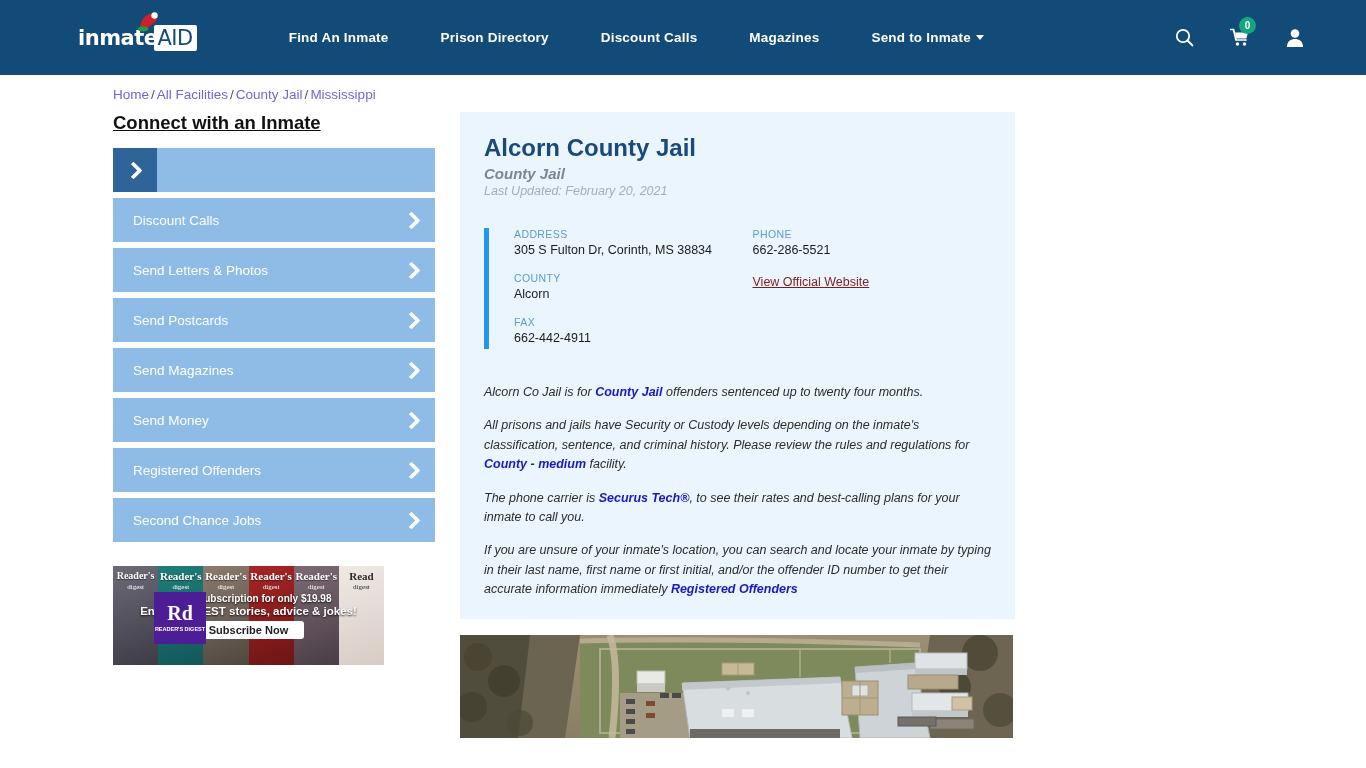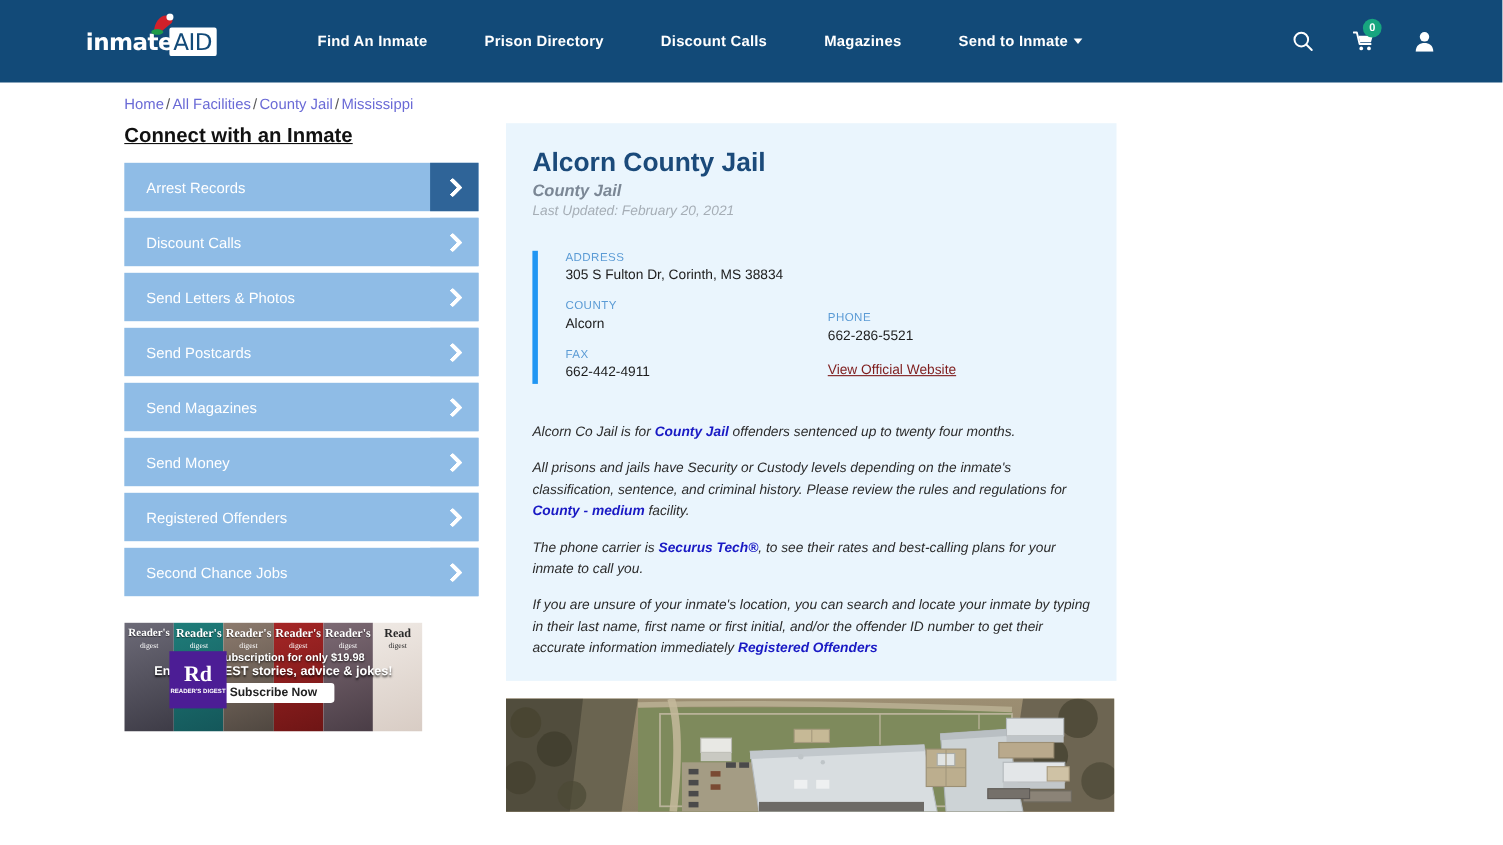--- a/index.html
+++ b/index.html
@@ -258,21 +258,20 @@
     color: #a6aeb6;
     margin: 0;
   }
 
   .info-block {
     margin-top: 30px;
     border-left: 5px solid #2196f3;
     padding-left: 25px;
     display: flex;
     padding-bottom: 4px;
-    align-items: flex-end;
   }
   .info-col { width: 276px; }
   .info-row { margin-bottom: 15px; }
   .info-row:last-child { margin-bottom: 0; }
   .info-label {
     font-size: 10.5px;
     color: #5b9bd5;
     letter-spacing: 0.4px;
     margin-bottom: 3px;
   }
@@ -383,21 +382,20 @@
 <div class="breadcrumb">
   <a>Home</a><span class="crumb-sep">/</span><a>All Facilities</a><span class="crumb-sep">/</span><a>County Jail</a><span class="crumb-sep">/</span><a>Mississippi</a>
 </div>
 
 <div class="page-body">
 
   <div class="sidebar">
     <h2 class="sidebar-title">Connect with an Inmate</h2>
 
     <div class="side-btn active">
-      <span class="side-btn-label">Arrest Records</span>
       <span class="side-btn-arrow">
           <i class="chev"></i>
         </span>
     </div>
     <div class="side-btn">
       <span class="side-btn-label">Discount Calls</span>
       <span class="side-btn-arrow">
           <i class="chev"></i>
         </span>
     </div>

